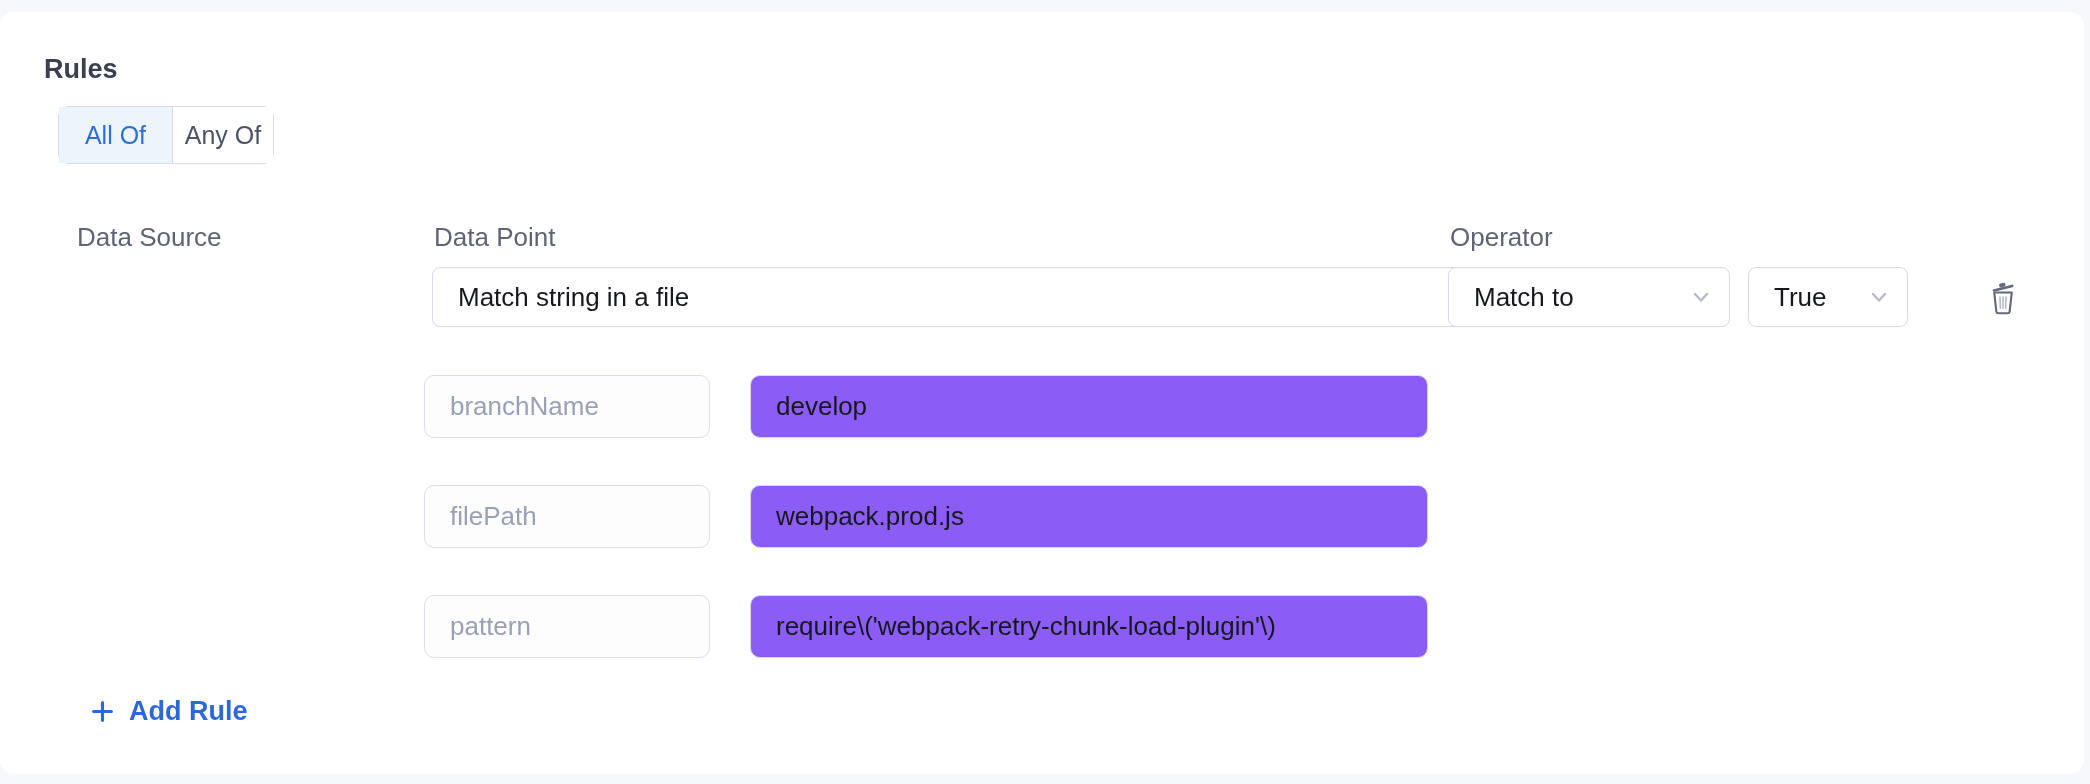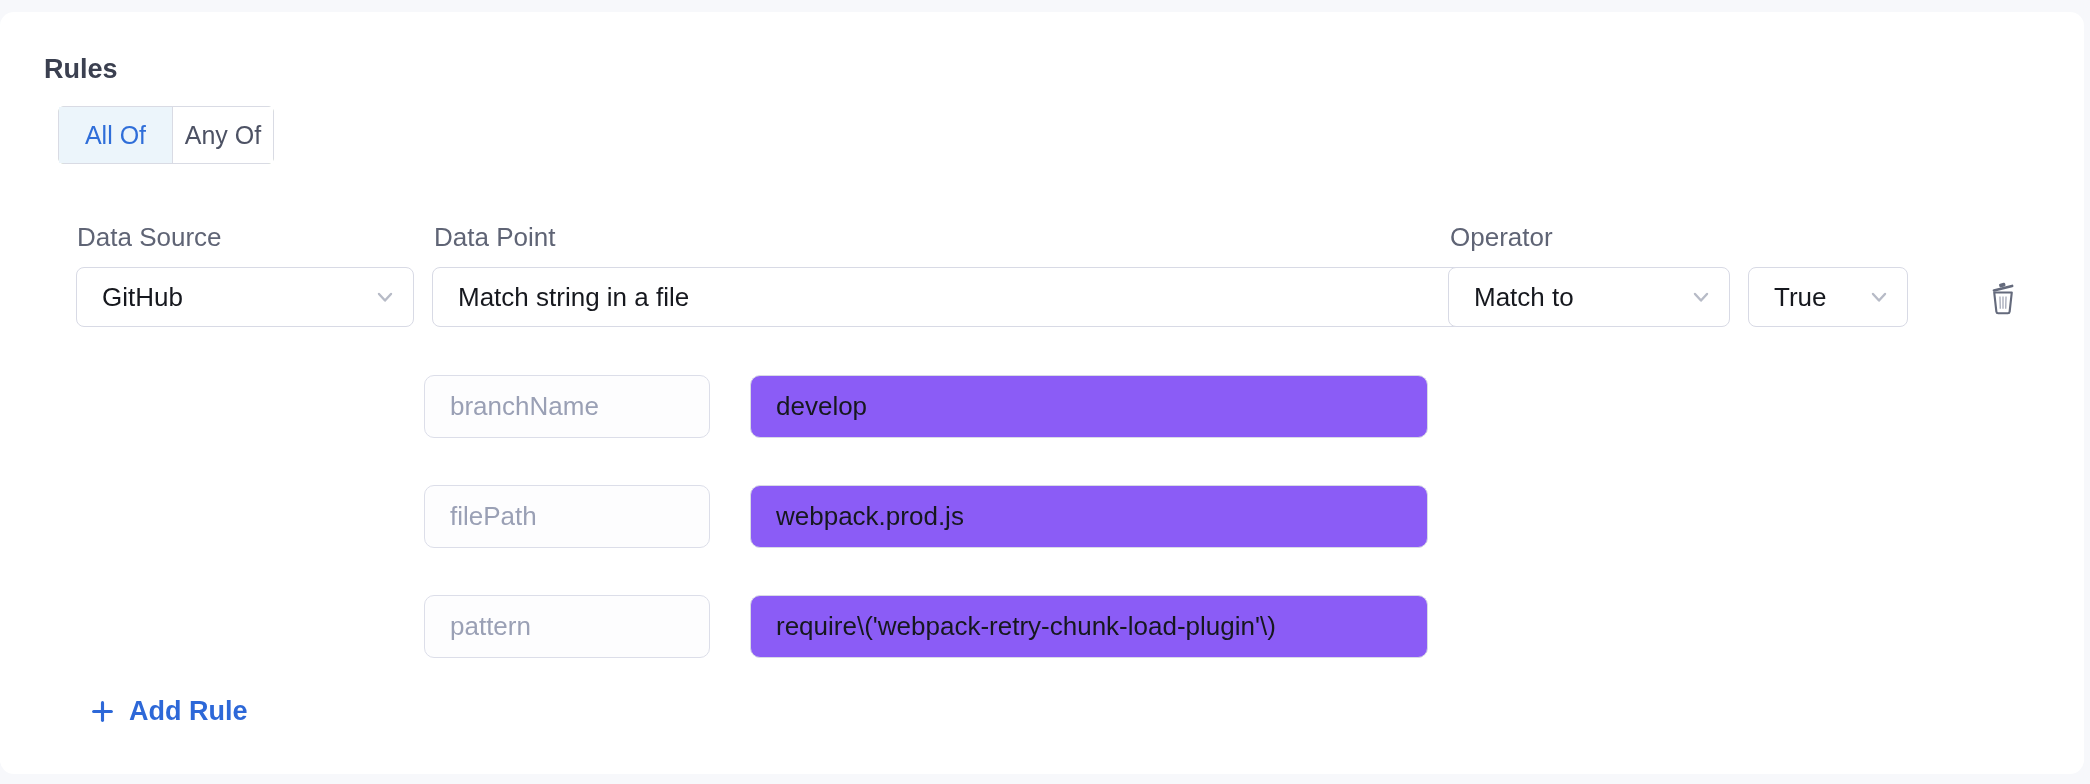--- a/index.html
+++ b/index.html
@@ -24,21 +24,21 @@
     font-size: 27px;
     font-weight: bold;
     color: #3b4050;
   }
   
   .segmented {
     position: absolute;
     left: 58px; top: 94px;
     display: flex;
     border: 1px solid #d9dbe4;
-    border-radius: 6px;
+    border-radius: 11px;
     background: #bef264;
   }
   .seg-btn {
     height: 56px;
     display: flex; align-items: center; justify-content: center;
     font-size: 25px;
     color: #4d5264;
     background: #ffffff;
     cursor: pointer;
     font-family: inherit;
@@ -144,28 +144,20 @@
 
   <div class="segmented">
     <button class="seg-btn first active">All Of</button>
     <button class="seg-btn last">Any Of</button>
   </div>
 
   <div class="field-label lbl-ds">Data Source</div>
   <div class="field-label lbl-dp">Data Point</div>
   <div class="field-label lbl-op">Operator</div>
 
-  <div class="select sel-ds">
-    <span>GitHub</span>
-    <span class="chev">
-      <svg width="22" height="22" viewBox="0 0 22 22">
-          <polyline points="5,8 11,14.5 17,8" fill="none" stroke="#b7bbc7" stroke-width="2.4" stroke-linecap="round" stroke-linejoin="round"></polyline>
-        </svg>
-    </span>
-  </div>
 
   <div class="select sel-dp">
     <span>Match string in a file</span>
     <span class="chev">
       <svg width="22" height="22" viewBox="0 0 22 22">
           <polyline points="5,8 11,14.5 17,8" fill="none" stroke="#b7bbc7" stroke-width="2.4" stroke-linecap="round" stroke-linejoin="round"></polyline>
         </svg>
     </span>
   </div>
 

